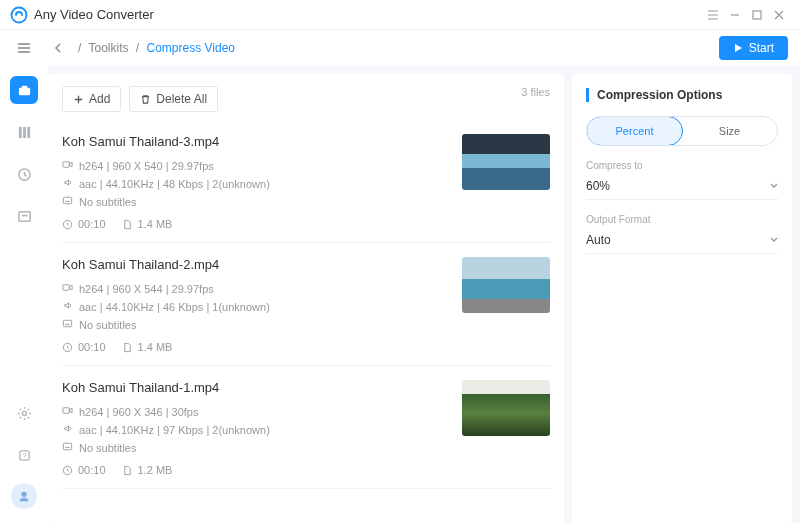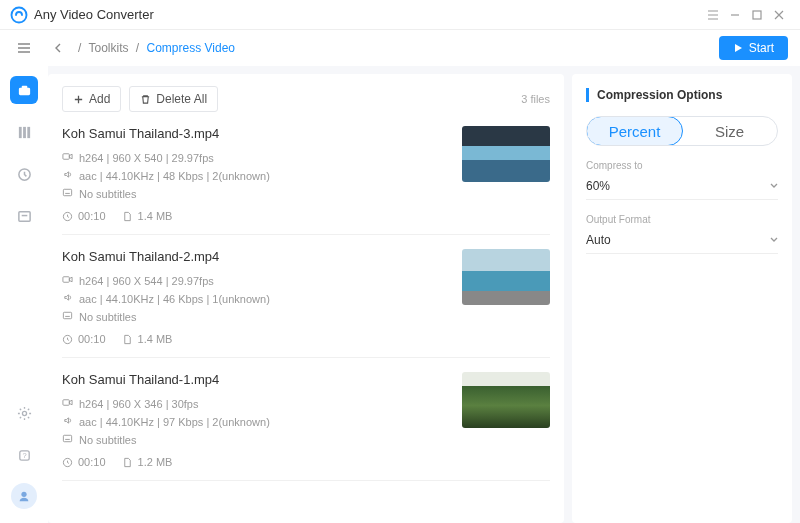--- a/index.html
+++ b/index.html
@@ -27,41 +27,41 @@
   .side-icon { width: 28px; height: 28px; border-radius: 6px; display:flex;align-items:center;justify-content:center;color:#b0b4bb;}
   .side-icon.active { background: #1a90ff; color:#fff; }
   .side-icon svg { width:15px;height:15px; }
   .sidebar-bottom { margin-top: auto; display:flex;flex-direction:column;align-items:center;gap:14px;padding-bottom:14px;}
   .avatar { width:26px;height:26px;border-radius:50%;background:#e3eefc;display:flex;align-items:center;justify-content:center;}
   .avatar svg{width:14px;height:14px;fill:#7aa8e0;}
 
   .content { flex: 1; background: #f6f7fa; padding: 8px 8px 0 0; display:flex; gap:8px; }
   .file-panel { flex: 1; background: #fff; border-radius: 4px; padding: 12px 14px; overflow-y:auto; }
   .file-panel::-webkit-scrollbar{width:6px;} .file-panel::-webkit-scrollbar-thumb{background:#ddd;border-radius:3px;}
-  .panel-header { display:flex;align-items:center;gap:8px;margin-bottom:0;}
+  .panel-header { display:flex;gap:8px;margin-bottom:8px;}
   .hdr-btn { border:1px solid #e4e6ea; border-radius:3px; height:26px; padding:0 10px; display:flex;align-items:center;gap:5px;color:#555;cursor:pointer;font-size:12px;}
   .hdr-btn svg{width:11px;height:11px;}
   .file-count { margin-left:auto;color:#aaa;font-size:11px;}
 
   .file-item { padding: 14px 0 12px; border-bottom:1px solid #f0f0f0; position:relative;}
   .file-name { font-size:13px;color:#333;margin-bottom:10px;}
   .meta-row { display:flex;align-items:center;gap:6px;color:#999;font-size:11px;margin-bottom:5px;}
   .meta-row svg { width:11px;height:11px;flex-shrink:0;}
   .thumb { position:absolute; right:0; top:14px; width:88px;height:56px;border-radius:3px;overflow:hidden;}
   .thumb.t1 { background: linear-gradient(180deg, #2a3845 0%, #2a3845 35%, #7ab8d4 35%, #7ab8d4 60%, #3a6a8a 60%, #3a6a8a 100%); }
   .thumb.t2 { background: linear-gradient(180deg, #b8d4e0 0%, #b8d4e0 40%, #4a9ab8 40%, #4a9ab8 75%, #888 75%); }
   .thumb.t3 { background: linear-gradient(180deg, #e8ece4 0%, #e8ece4 25%, #3a6030 25%, #5a8040 60%, #2a4020 100%); }
   .foot-row { display:flex;align-items:center;gap:16px;color:#999;font-size:11px;margin-top:10px;}
   .foot-row span{display:flex;align-items:center;gap:5px;}
   .foot-row svg{width:11px;height:11px;}
 
   .opts { width: 220px; background:#fff;border-radius:4px;padding:14px;}
   .opts-title { font-size:12px;color:#333;font-weight:600;border-left:3px solid #1a90ff;padding-left:8px;margin-bottom:14px;}
   .seg { display:flex;border:1px solid #e0e4ea;border-radius:20px;height:30px;overflow:hidden;margin-bottom:14px;}
-  .seg div{flex:1;display:flex;align-items:center;justify-content:center;font-size:15px;color:#666;cursor:pointer;}
+  .seg div{flex:1;display:flex;align-items:center;justify-content:center;font-size:11px;color:#666;cursor:pointer;}
   .seg div.on{background:#eaf4ff;color:#1a90ff;border:1px solid #1a90ff;border-radius:20px;margin:-1px;}
   .field-lbl{font-size:10px;color:#aaa;margin-bottom:4px;}
   .sel{border-bottom:1px solid #eee;padding:4px 0 6px;display:flex;align-items:center;justify-content:space-between;font-size:12px;color:#333;margin-bottom:14px;cursor:pointer;}
   .sel svg{width:8px;height:8px;color:#999;}
 </style>
 </head>
 <body>
 
 <div class="titlebar">
   <span class="logo-icon">

